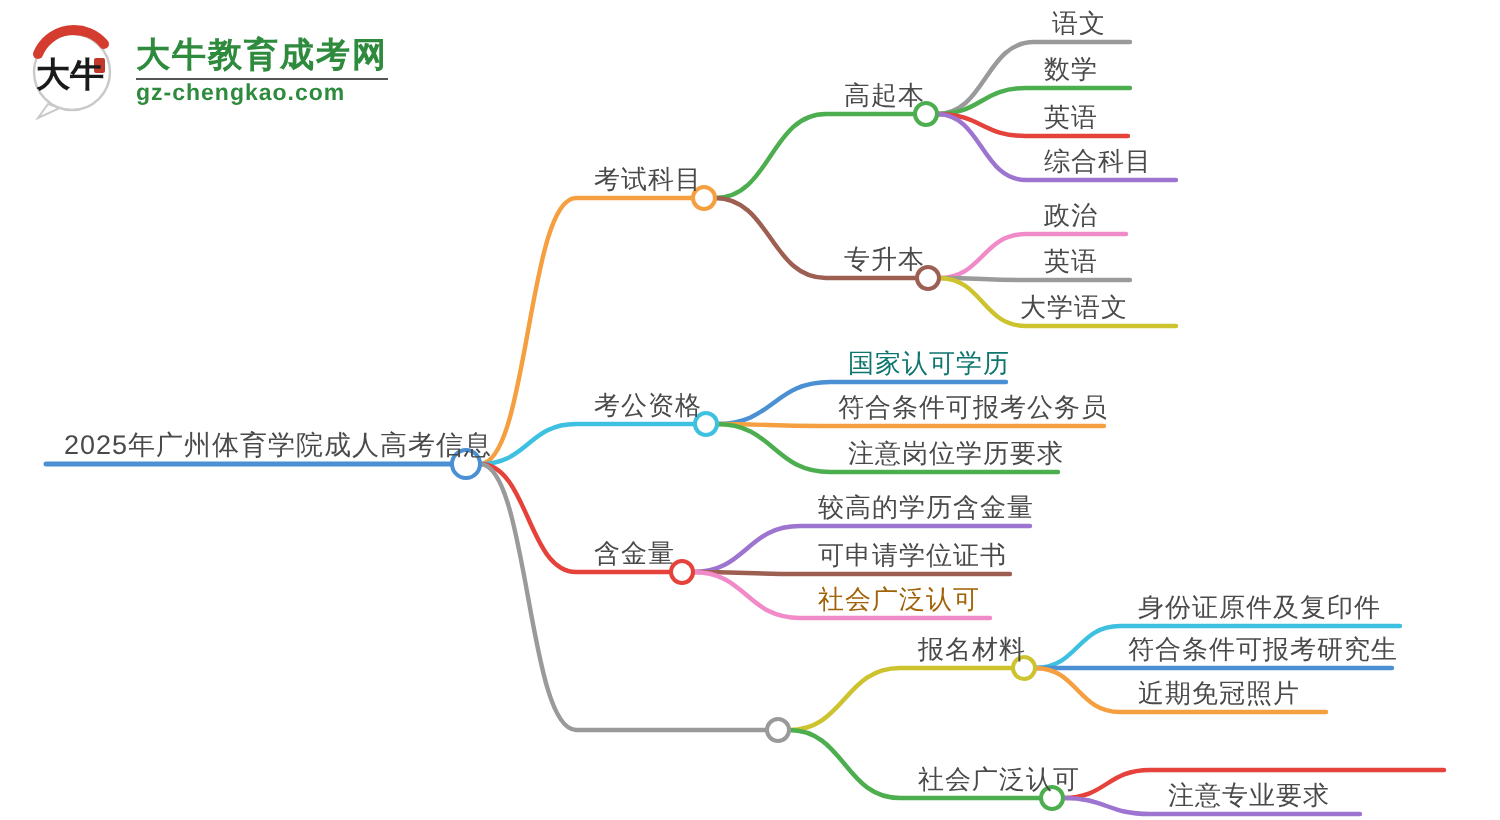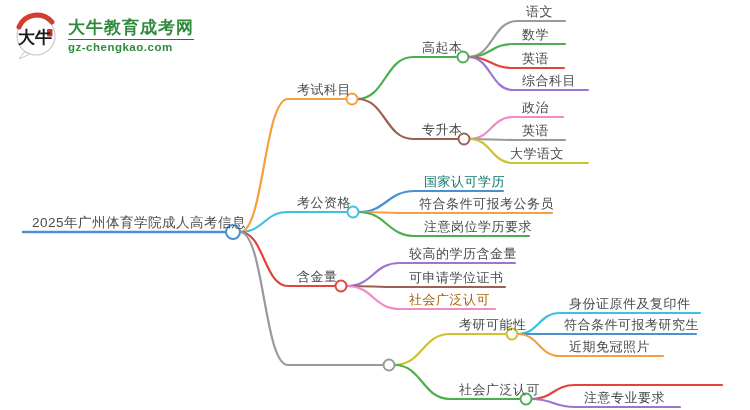--- a/index.html
+++ b/index.html
@@ -121,21 +121,21 @@
       <div class="node-label" style="left: 522px; bottom: 272px; color: rgb(74, 74, 74);">英语</div>
       <div class="node-label" style="left: 510px; bottom: 249px; color: rgb(74, 74, 74);">大学语文</div>
       <div class="node-label" style="left: 297px; bottom: 200px; color: rgb(74, 74, 74);">考公资格</div>
       <div class="node-label" style="left: 424px; bottom: 221px; color: #0f766e;">国家认可学历</div>
       <div class="node-label" style="left: 419px; bottom: 199px; color: rgb(74, 74, 74);">符合条件可报考公务员</div>
       <div class="node-label" style="left: 424px; bottom: 176px; color: rgb(74, 74, 74);">注意岗位学历要求</div>
       <div class="node-label" style="left: 297px; bottom: 126px; color: rgb(74, 74, 74);">含金量</div>
       <div class="node-label" style="left: 409px; bottom: 149px; color: rgb(74, 74, 74);">较高的学历含金量</div>
       <div class="node-label" style="left: 409px; bottom: 125px; color: rgb(74, 74, 74);">可申请学位证书</div>
       <div class="node-label" style="left: 409px; bottom: 103px; color: #a16207;">社会广泛认可</div>
-      <div class="node-label" style="left: 459px; bottom: 78px; color: rgb(74, 74, 74);">考研可能性</div>
+      <div class="node-label" style="left: 459px; bottom: 78px; color: rgb(74, 74, 74);">报名材料</div>
       <div class="node-label" style="left: 569px; bottom: 99px; color: rgb(74, 74, 74);">身份证原件及复印件</div>
       <div class="node-label" style="left: 564px; bottom: 78px; color: rgb(74, 74, 74);">符合条件可报考研究生</div>
       <div class="node-label" style="left: 569px; bottom: 56px; color: rgb(74, 74, 74);">近期免冠照片</div>
       <div class="node-label" style="left: 459px; bottom: 13px; color: rgb(74, 74, 74);">社会广泛认可</div>
       <div class="node-label" style="left: 584px; bottom: 5px; color: rgb(74, 74, 74);">注意专业要求</div>
     </div>
 
   <div class="logo">
     <svg width="47" height="49" viewBox="0 0 47 49">
       <path d="M 11 41 L 6 48 L 17 43 Z" fill="#ffffff" stroke="#c9c9c9" stroke-width="1"></path>

